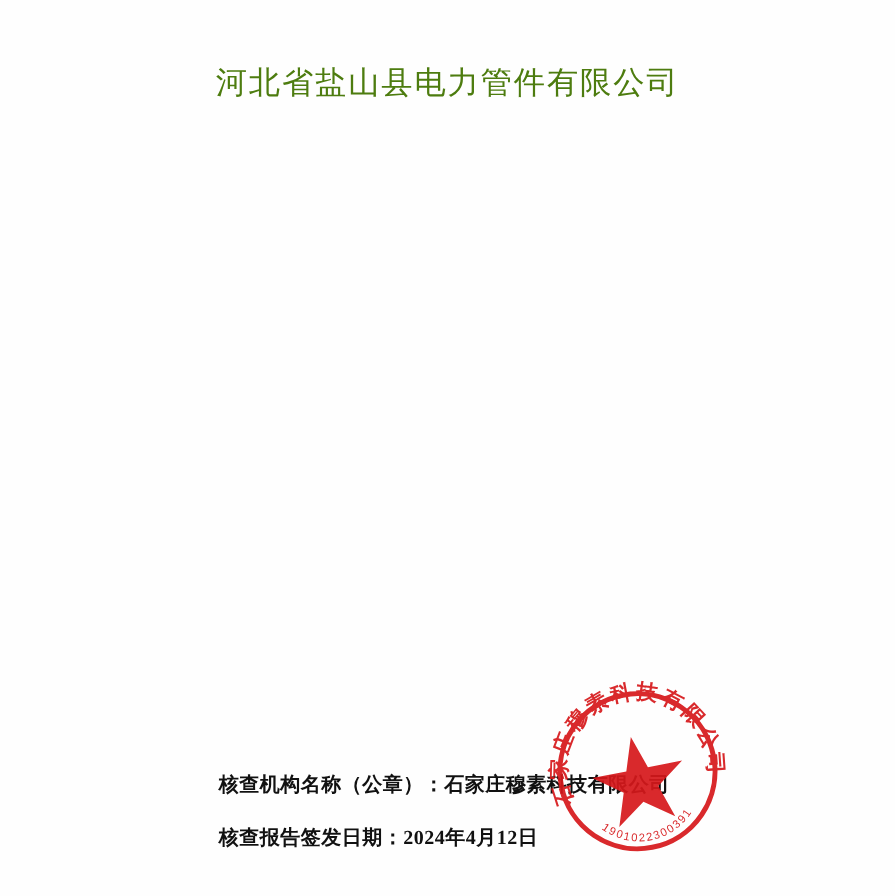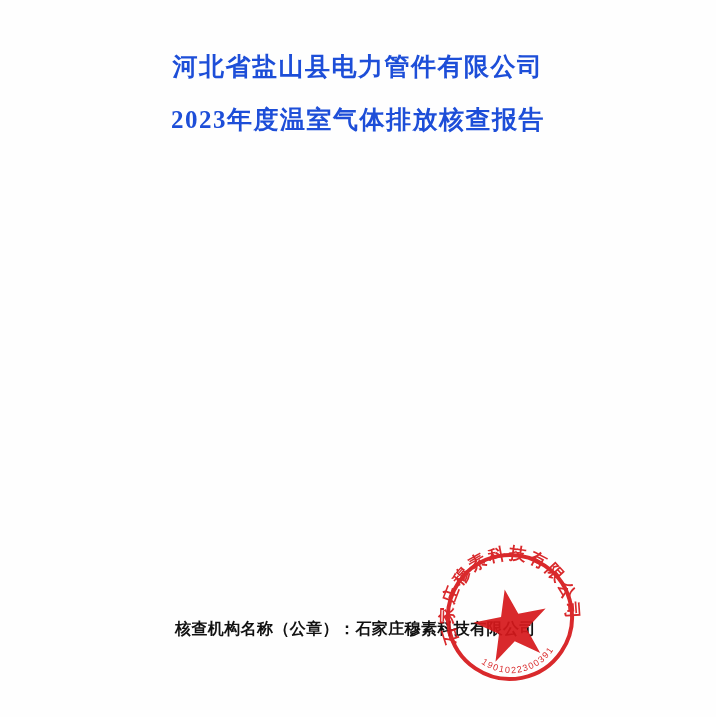--- a/index.html
+++ b/index.html
@@ -25,24 +25,24 @@
   
   .title-block {
     position: absolute;
     top: 40px;
     left: 0;
     width: 716px;
     text-align: center;
   }
   .title-line {
     font-size: 25px;
-    font-weight: bold;
+    font-weight: normal;
     letter-spacing: 1.5px;
     line-height: 53px;
-    color: #1d4ed8;
+    color: #4d7c0f;
     white-space: nowrap;
   }
 
   
   .sign-block {
     position: absolute;
     left: 163px;
     top: 608px;
     width: 470px;
   }
@@ -89,26 +89,28 @@
     fill: #d6181b;
   }
 </style>
 </head>
 <body>
 
 <div class="page">
 
   <div class="title-block">
     <div class="title-line">河北省盐山县电力管件有限公司</div>
-    <div class="title-line">2023年度温室气体排放核查报告</div>
   </div>
 
   <div class="sign-block">
     <div class="sign-row">
       <span class="sign-label">核查机构名称（公章）：</span><span class="sign-value">石家庄穆素科技有限公司</span>
+    </div>
+    <div class="sign-row">
+      <span class="sign-label">核查报告签发日期：</span><span class="sign-value">2024年4月12日</span>
     </div>
   </div>
 
   <div class="stamp">
     <svg viewBox="0 0 160 160" xmlns="http://www.w3.org/2000/svg">
       <defs>
         <path id="ringpath" d="M 80,80 m -58,0 a 58,58 0 1,1 116,0" fill="none"></path>
         <path id="ringpath-top" d="M 27,100 A 57,57 0 1 1 133,100" fill="none"></path>
         <path id="numpath" d="M 35,108 A 50,50 0 0 0 125,108" fill="none"></path>
       </defs>

